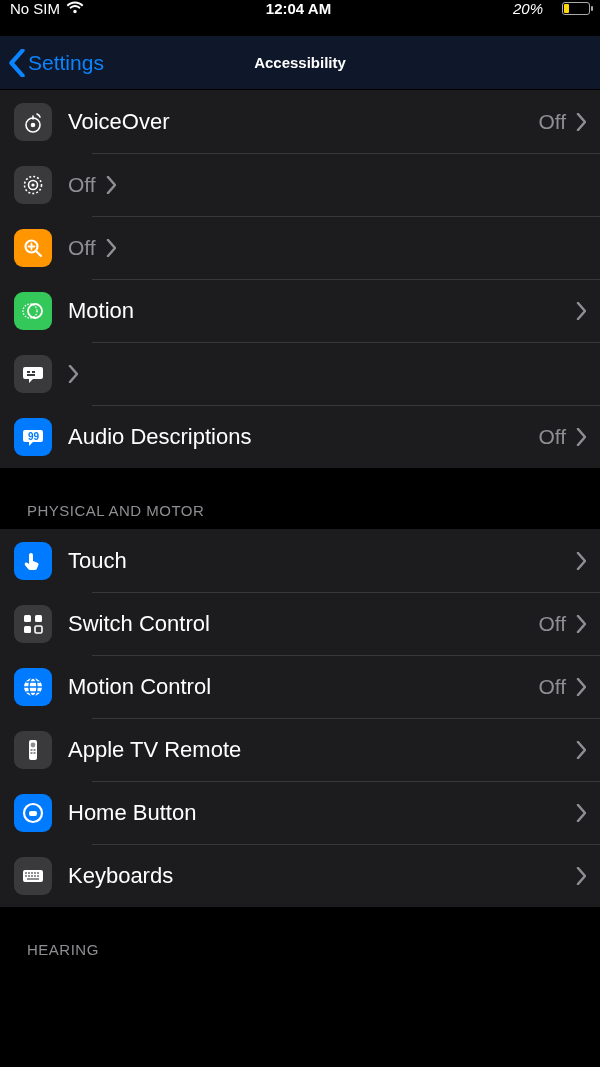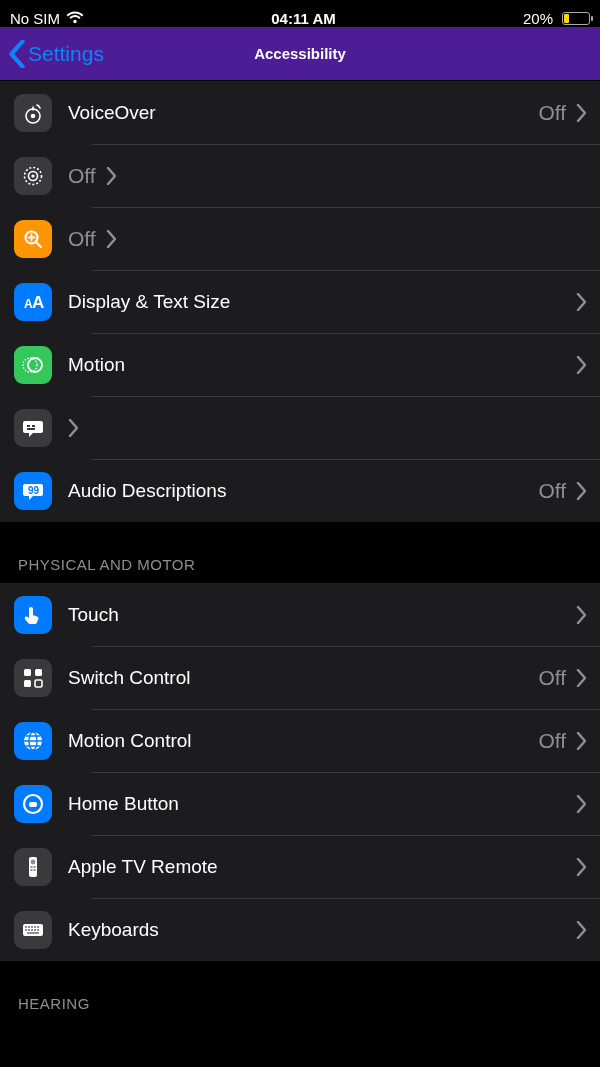--- a/index.html
+++ b/index.html
@@ -5,30 +5,30 @@
   * { margin: 0; padding: 0; box-sizing: border-box; }
   html, body {
     width: 600px;
     height: 1067px;
     background: #000;
     font-family: -apple-system, "SF Pro Text", "Helvetica Neue", Arial, sans-serif;
     color: #fff;
     overflow: hidden;
   }
   .status-bar {
-    height: 27px;
-    display: flex;
-    align-items: flex-end;
+    height: 36px;
+    display: flex;
+    align-items: flex-start;
     justify-content: space-between;
     padding: 0 10px;
     font-size: 15px;
     font-weight: 500;
   }
   .status-left { display: flex; align-items: center; gap: 6px; }
-  .status-right { display: flex; align-items: center; gap: 9px; }
+  .status-right { display: flex; align-items: center; gap: 19px; font-style: italic; }
   .wifi-icon { display:inline-block; }
   .battery {
     width: 28px; height: 13px;
     border: 1px solid #aaa;
     border-radius: 3px;
     position: relative;
   }
   .battery::after {
     content: "";
     position: absolute;
@@ -43,21 +43,21 @@
     width: 20%;
     background: #ffd60a;
     border-radius: 1px;
   }
 
   .nav-bar {
     height: 54px;
     display: flex;
     align-items: center;
     position: relative;
-    background: #4c1d95;
+    background: #0f172a;
     border-bottom: 1px solid #000;
   }
   .nav-back {
     display: flex;
     align-items: center;
     color: #0a84ff;
     font-size: 21px;
     padding-left: 8px;
     gap: 2px;
   }
@@ -74,21 +74,21 @@
   .content {
     height: calc(1067px - 28px - 54px);
     overflow-y: auto;
     background: #000;
   }
 
   .section-header {
     font-size: 15px;
     color: #8e8e93;
     letter-spacing: 0.5px;
-    padding: 34px 18px 10px 18px;
+    padding: 34px 18px 10px 27px;
     text-transform: uppercase;
     border-radius: 19px;
   }
 
   .group {
     background: #1c1c1e;
   }
 
   .row {
     display: flex;
@@ -107,21 +107,21 @@
   .row-icon {
     width: 38px; height: 38px;
     border-radius: 9px;
     margin-right: 16px;
     flex-shrink: 0;
     display: flex;
     align-items: center;
     justify-content: center;
   }
   .row-label {
-    font-size: 19px;
+    font-size: 22px;
     flex: 1;
     color: #fff;
   }
   .row-value {
     font-size: 21px;
     color: #8e8e93;
     margin-right: 10px;
   }
   .chevron {
     width: 10px; height: 18px;
@@ -142,21 +142,21 @@
 
 <div class="status-bar">
   <div class="status-left">
     <span>No SIM</span>
     <span class="wifi-icon">
       <svg width="18" height="13" viewBox="0 0 18 13">
           <path d="M9 12.2c.9 0 1.7-.8 1.7-1.7S9.9 8.8 9 8.8s-1.7.8-1.7 1.7.8 1.7 1.7 1.7zm-4.2-4.3c1.1-1.1 2.6-1.8 4.2-1.8s3.1.7 4.2 1.8l1.4-1.4C13 4.9 11 4 9 4S5 4.9 3.4 6.5l1.4 1.4zM.6 4.1C2.8 1.9 5.8.6 9 .6s6.2 1.3 8.4 3.5l-1.4 1.4C14.2 3.7 11.7 2.6 9 2.6S3.8 3.7 2 5.5L.6 4.1z" fill="#fff"></path>
         </svg>
     </span>
   </div>
-  <div style="font-weight:600">04:11 AM</div>
+  <div style="font-weight:600">12:04 AM</div>
   <div class="status-right">
     <span>20%</span>
     <span class="battery">
         <span class="battery-fill"></span>
       </span>
   </div>
 </div>
 
 <div class="nav-bar">
   <div class="nav-back">
@@ -198,31 +198,20 @@
           <svg class="ic" viewBox="0 0 24 24">
             <use href="#ic-magnifier"></use>
           </svg>
         </div>
         <div class="row-value">Off</div>
         <div class="chevron"><svg viewBox="0 0 10 18">
             <path d="M2 1l7 8-7 8" stroke="#8e8e93" stroke-width="2.5" fill="none" stroke-linecap="round" stroke-linejoin="round"></path>
           </svg></div>
       </div>
       <div class="row">
-        <div class="row-icon bg-blue">
-          <svg class="ic" viewBox="0 0 24 24">
-            <use href="#ic-textsize"></use>
-          </svg>
-        </div>
-        <div class="row-label">Display &amp; Text Size</div>
-        <div class="chevron"><svg viewBox="0 0 10 18">
-            <path d="M2 1l7 8-7 8" stroke="#8e8e93" stroke-width="2.5" fill="none" stroke-linecap="round" stroke-linejoin="round"></path>
-          </svg></div>
-      </div>
-      <div class="row">
         <div class="row-icon bg-green">
           <svg class="ic" viewBox="0 0 24 24">
             <use href="#ic-motion"></use>
           </svg>
         </div>
         <div class="row-label">Motion</div>
         <div class="chevron"><svg viewBox="0 0 10 18">
             <path d="M2 1l7 8-7 8" stroke="#8e8e93" stroke-width="2.5" fill="none" stroke-linecap="round" stroke-linejoin="round"></path>
           </svg></div>
       </div>
@@ -280,37 +269,37 @@
             <use href="#ic-voicectrl"></use>
           </svg>
         </div>
         <div class="row-label">Motion Control</div>
         <div class="row-value">Off</div>
         <div class="chevron"><svg viewBox="0 0 10 18">
             <path d="M2 1l7 8-7 8" stroke="#8e8e93" stroke-width="2.5" fill="none" stroke-linecap="round" stroke-linejoin="round"></path>
           </svg></div>
       </div>
       <div class="row">
+        <div class="row-icon bg-gray40">
+          <svg class="ic" viewBox="0 0 24 24">
+            <use href="#ic-tvremote"></use>
+          </svg>
+        </div>
+        <div class="row-label">Apple TV Remote</div>
+        <div class="chevron"><svg viewBox="0 0 10 18">
+            <path d="M2 1l7 8-7 8" stroke="#8e8e93" stroke-width="2.5" fill="none" stroke-linecap="round" stroke-linejoin="round"></path>
+          </svg></div>
+      </div>
+      <div class="row">
         <div class="row-icon bg-blue">
           <svg class="ic" viewBox="0 0 24 24">
             <use href="#ic-homebtn"></use>
           </svg>
         </div>
         <div class="row-label">Home Button</div>
-        <div class="chevron"><svg viewBox="0 0 10 18">
-            <path d="M2 1l7 8-7 8" stroke="#8e8e93" stroke-width="2.5" fill="none" stroke-linecap="round" stroke-linejoin="round"></path>
-          </svg></div>
-      </div>
-      <div class="row">
-        <div class="row-icon bg-gray40">
-          <svg class="ic" viewBox="0 0 24 24">
-            <use href="#ic-tvremote"></use>
-          </svg>
-        </div>
-        <div class="row-label">Apple TV Remote</div>
         <div class="chevron"><svg viewBox="0 0 10 18">
             <path d="M2 1l7 8-7 8" stroke="#8e8e93" stroke-width="2.5" fill="none" stroke-linecap="round" stroke-linejoin="round"></path>
           </svg></div>
       </div>
       <div class="row">
         <div class="row-icon bg-gray40">
           <svg class="ic" viewBox="0 0 24 24">
             <use href="#ic-keyboard"></use>
           </svg>
         </div>

